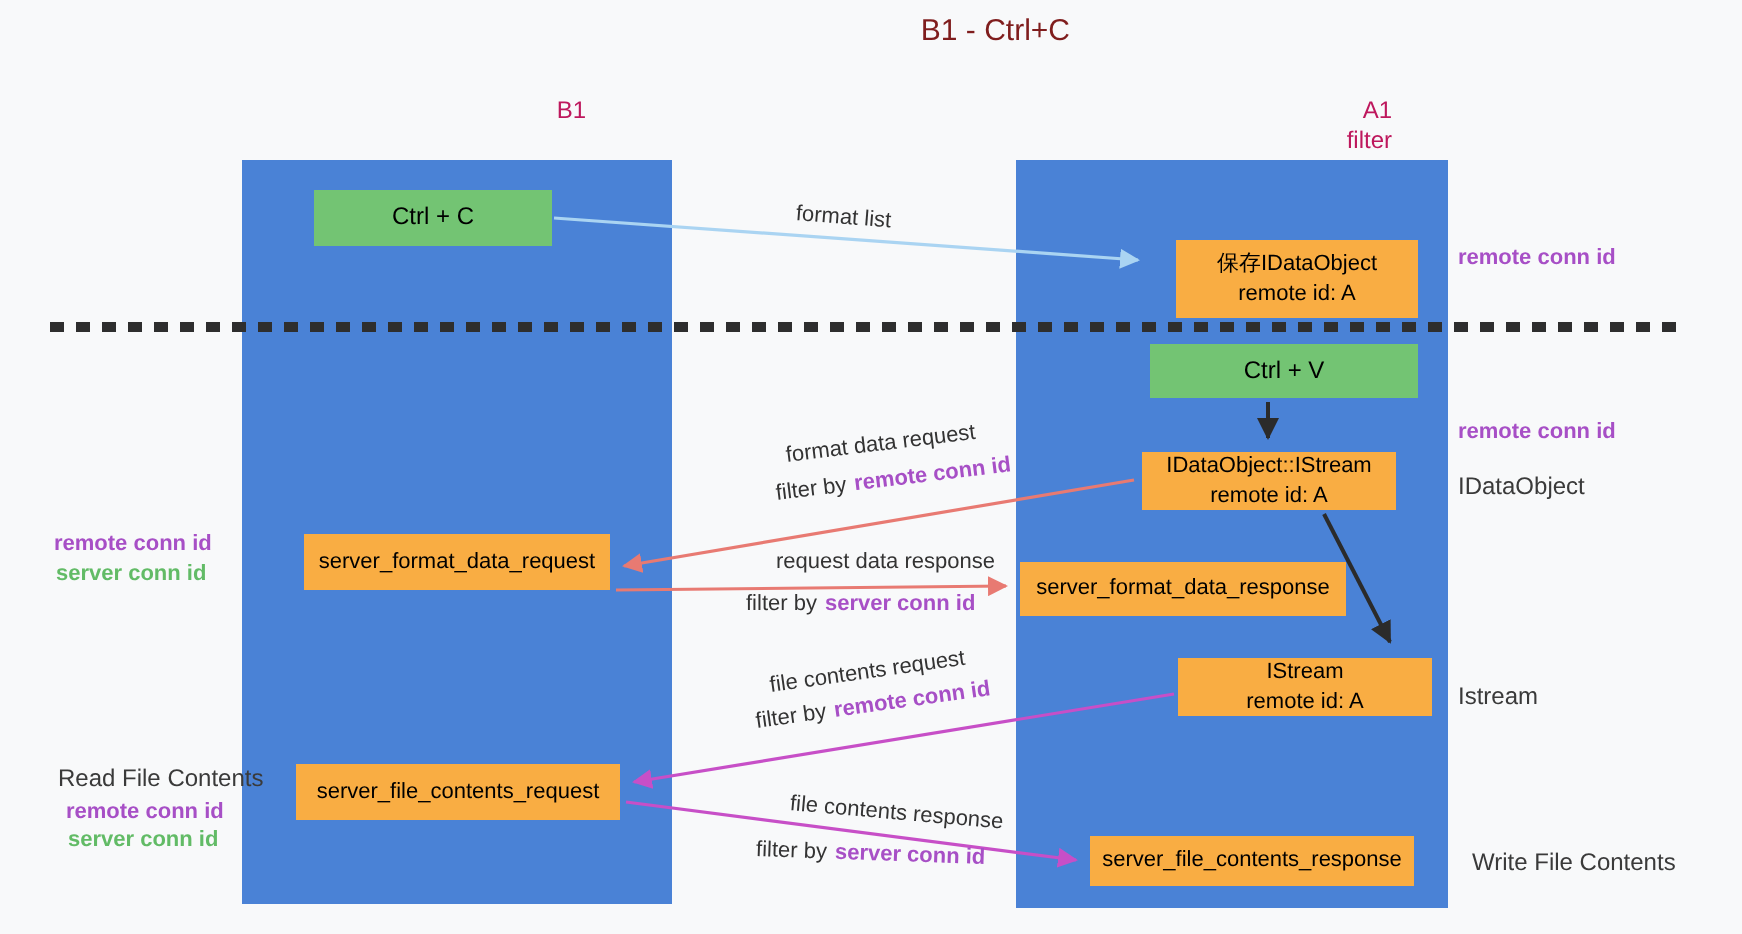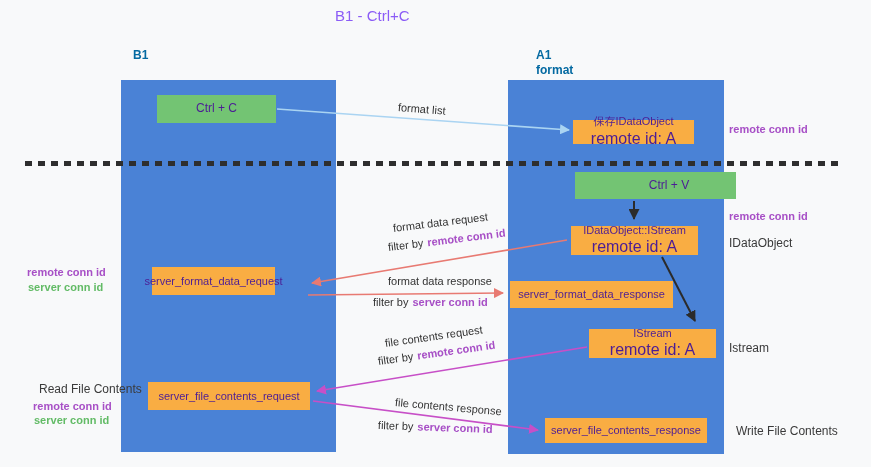--- a/index.html
+++ b/index.html
@@ -8,39 +8,39 @@
     background:#f8f9fa;
   }
   .canvas{
     position:relative;
     width:871px;height:467px;
     background:#f8f9fa;
     overflow:hidden;
   }
   .title{
     position:absolute;left:335px;top:7px;width:200px;
-    text-align:left;color:#8b5cf6;font-size:15px;line-height:1.22;
+    text-align:right;color:#7f1d1d;font-size:15px;line-height:1.22;
   }
   .lane-header{
-    position:absolute;width:160px;text-align:left;
-    color:#0369a1;font-size:12px;line-height:1.25;font-weight:bold;
+    position:absolute;width:160px;text-align:right;
+    color:#be185d;font-size:12px;line-height:1.25;
   }
   .lane{
     position:absolute;background:#4a82d6;
   }
   .lane-left{left:121px;top:80px;width:215px;height:372px;}
   .lane-right{left:508px;top:80px;width:216px;height:374px;}
   .box{
     position:absolute;display:flex;flex-direction:column;
     align-items:center;justify-content:center;
-    color:#4c1d95;text-align:right;line-height:1.3;
+    color:#000000;text-align:right;line-height:1.3;
   }
   .box-green{background:#73c473;font-size:12px;}
   .box-orange{background:#f9ad43;font-size:11px;}
-  .box .l2{font-size:16px;}
+  .box .l2{font-size:11px;}
   .dashline{
     position:absolute;left:25px;top:161px;width:813px;height:5px;
     background:repeating-linear-gradient(90deg,#2e2e2e 0 7px,transparent 7px 13px);
   }
   .arrows{position:absolute;left:0;top:0;pointer-events:none;}
   .flabel{
     position:absolute;font-size:11px;color:#333;white-space:nowrap;
     transform-origin:left center;
   }
   .purple{color:#a74fc6;font-weight:bold;}
@@ -56,21 +56,21 @@
 
   <div class="title">
     <div>B1 - Ctrl+C</div>
   </div>
 
   <div class="lane-header" style="left:133px;top:48px;">
     <div>B1</div>
   </div>
   <div class="lane-header" style="left:536px;top:48px;">
     <div>A1</div>
-    <div>format</div>
+    <div>filter</div>
   </div>
 
   <div class="lane lane-left"></div>
   <div class="lane lane-right"></div>
 
   <div class="dashline"></div>
 
   <svg class="arrows" width="871" height="467">
     <defs>
       <marker id="mblue" markerUnits="userSpaceOnUse" markerWidth="11" markerHeight="10" refX="9" refY="5" orient="auto">
@@ -92,35 +92,35 @@
     <line x1="567" y1="240" x2="312" y2="283" stroke="#e87a72" stroke-width="1.6" marker-end="url(#msalmon)"></line>
     <line x1="308" y1="295" x2="503" y2="293" stroke="#e87a72" stroke-width="1.6" marker-end="url(#msalmon)"></line>
     <line x1="587" y1="347" x2="317" y2="391" stroke="#c74fc7" stroke-width="1.6" marker-end="url(#mmagenta)"></line>
     <line x1="313" y1="401" x2="538" y2="430" stroke="#c74fc7" stroke-width="1.6" marker-end="url(#mmagenta)"></line>
   </svg>
 
   <div class="box box-green" style="left:157px;top:95px;width:119px;height:28px;">
     <div>Ctrl + C</div>
   </div>
 
-  <div class="box box-orange" style="left:573px;top:120px;width:121px;height:24px;">
+  <div class="box box-orange" style="left:588px;top:120px;width:121px;height:39px;">
     <div>保存IDataObject</div>
     <div class="l2">remote id: A</div>
   </div>
 
-  <div class="box box-green" style="left:575px;top:172px;width:134px;height:27px;padding-left:27px;">
+  <div class="box box-green" style="left:575px;top:172px;width:134px;height:27px;">
     <div>Ctrl + V</div>
   </div>
 
   <div class="box box-orange" style="left:571px;top:226px;width:127px;height:29px;">
     <div>IDataObject::IStream</div>
     <div class="l2">remote id: A</div>
   </div>
 
-  <div class="box box-orange" style="left:152px;top:267px;width:123px;height:28px;">
+  <div class="box box-orange" style="left:152px;top:267px;width:153px;height:28px;">
     <div>server_format_data_request</div>
   </div>
 
   <div class="box box-orange" style="left:510px;top:281px;width:163px;height:27px;">
     <div>server_format_data_response</div>
   </div>
 
   <div class="box box-orange" style="left:589px;top:329px;width:127px;height:29px;">
     <div>IStream</div>
     <div class="l2">remote id: A</div>
@@ -134,21 +134,21 @@
     <div>server_file_contents_request</div>
   </div>
 
   <div class="flabel" style="left:398px;top:101px;transform:rotate(4.5deg);">format list</div>
 
   <div class="flabel" style="left:393px;top:222px;transform:rotate(-7deg);">format data request</div>
   <div class="flabel" style="left:388px;top:241px;transform:rotate(-7deg);">
     <span class="filter-by">filter by</span><span class="purple">remote conn id</span>
   </div>
 
-  <div class="flabel" style="left:388px;top:275px;">format data response</div>
+  <div class="flabel" style="left:388px;top:275px;">request data response</div>
   <div class="flabel" style="left:373px;top:296px;">
     <span class="filter-by">filter by</span><span class="purple">server conn id</span>
   </div>
 
   <div class="flabel" style="left:385px;top:337px;transform:rotate(-8deg);">file contents request</div>
   <div class="flabel" style="left:378px;top:355px;transform:rotate(-8deg);">
     <span class="filter-by">filter by</span><span class="purple">remote conn id</span>
   </div>
 
   <div class="flabel" style="left:395px;top:396px;transform:rotate(5deg);">file contents response</div>
@@ -157,17 +157,17 @@
   </div>
 
   <div class="sidelbl purple" style="left:729px;top:123px;">remote conn id</div>
   <div class="sidelbl purple" style="left:729px;top:210px;">remote conn id</div>
   <div class="blacklbl" style="left:729px;top:236px;">IDataObject</div>
   <div class="blacklbl" style="left:729px;top:341px;">Istream</div>
   <div class="blacklbl" style="left:736px;top:424px;">Write File Contents</div>
 
   <div class="sidelbl purple" style="left:27px;top:266px;">remote conn id</div>
   <div class="sidelbl greenlbl" style="left:28px;top:281px;">server conn id</div>
-  <div class="blacklbl" style="left:29px;top:382px;margin-left:10px;">Read File Contents</div>
+  <div class="blacklbl" style="left:29px;top:382px;">Read File Contents</div>
   <div class="sidelbl purple" style="left:33px;top:400px;">remote conn id</div>
   <div class="sidelbl greenlbl" style="left:34px;top:414px;">server conn id</div>
 
 </div>
 
 </body></html>

